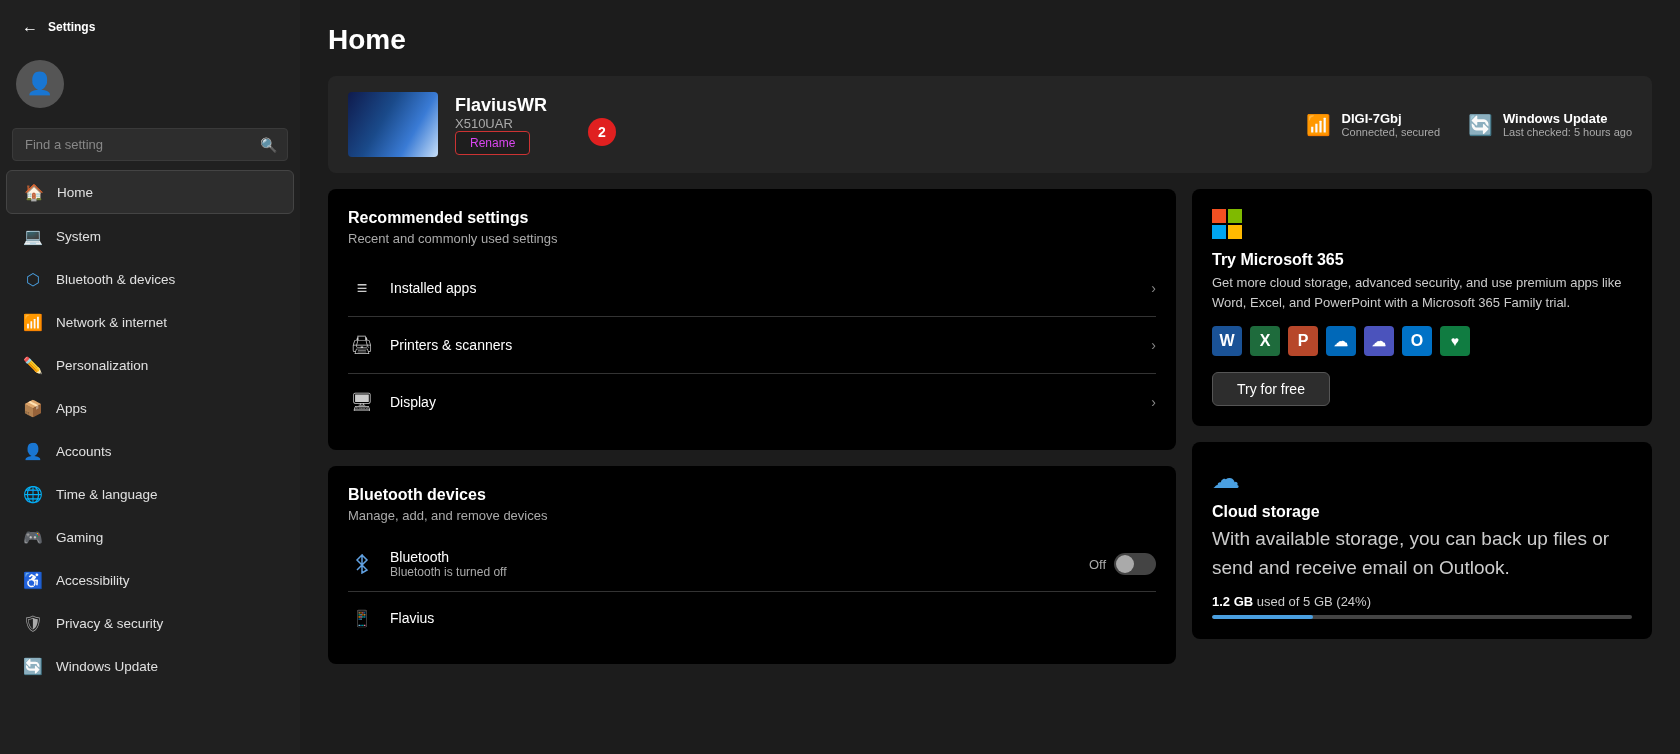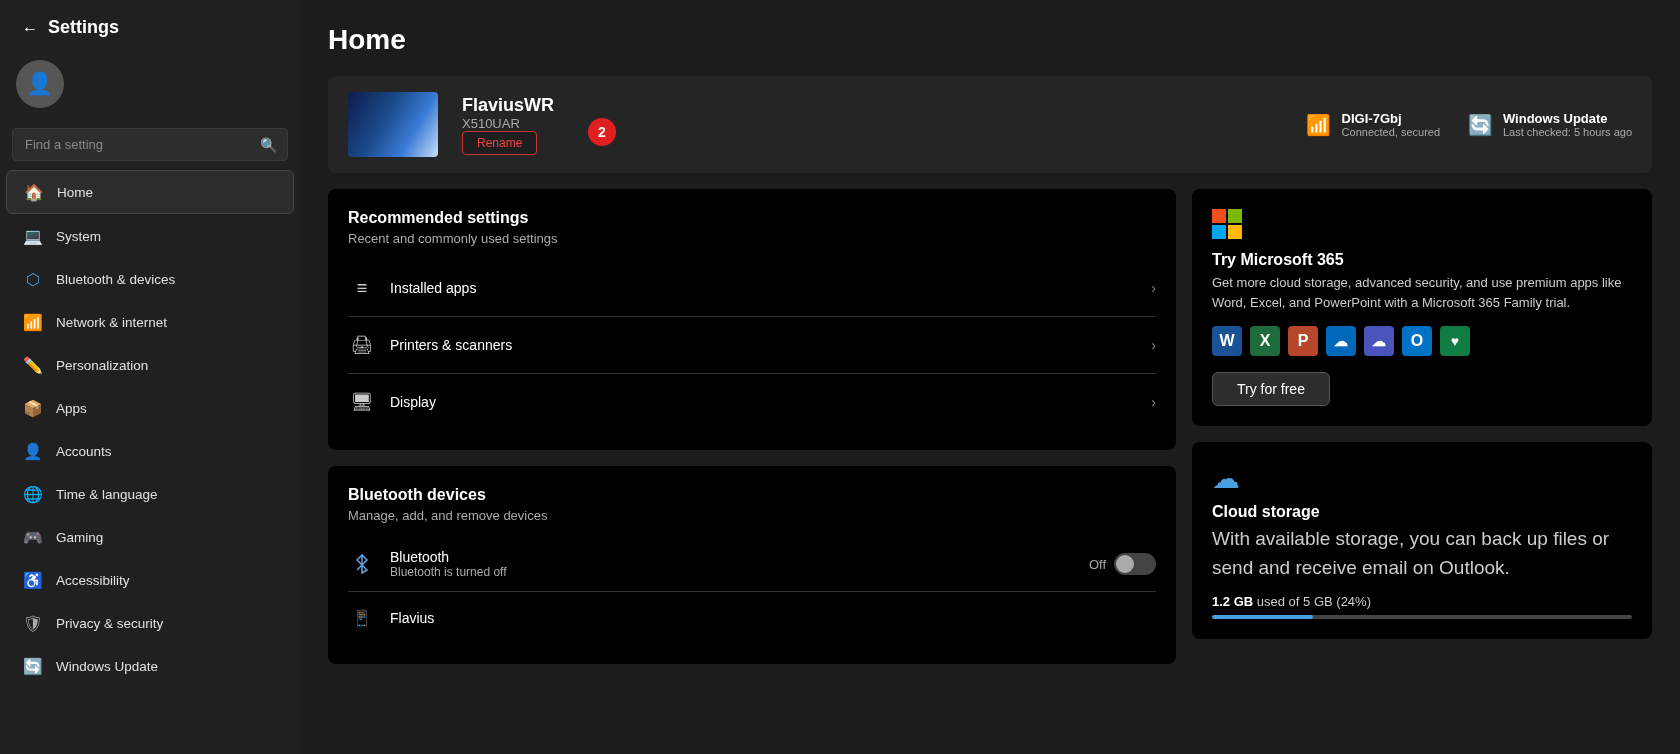--- a/index.html
+++ b/index.html
@@ -33,21 +33,21 @@
     .back-btn {
       background: none;
       border: none;
       color: #fff;
       cursor: pointer;
       font-size: 16px;
       padding: 4px 6px;
       border-radius: 4px;
     }
     .sidebar-title {
-      font-size: 18px;
+      font-size: 12px;
       font-weight: 600;
       color: #fff;
     }
     .profile-section {
       display: flex;
       align-items: center;
       gap: 12px;
       padding: 12px 16px 16px 16px;
     }
     .avatar {
@@ -135,21 +135,21 @@
       margin-bottom: 20px;
     }
 
     
     .device-header {
       background: #252525;
       border-radius: 8px;
       padding: 16px 20px;
       display: flex;
       align-items: center;
-      gap: 24px;
+      gap: 17px;
       margin-bottom: 16px;
     }
     .device-thumbnail {
       width: 90px;
       height: 65px;
       background: linear-gradient(135deg, #1a2a6c, #4a90d9, #ffffff 80%);
       border-radius: 4px;
       flex-shrink: 0;
       overflow: hidden;
       position: relative;
@@ -463,21 +463,21 @@
 
   <h1 class="page-title">Home</h1>
 
   <div class="device-header" style="position:relative;">
     <div class="device-thumbnail">
       <div class="device-thumbnail-inner"></div>
     </div>
     <div class="device-info">
       <div class="device-name">FlaviusWR</div>
       <div class="device-model">X510UAR</div>
-      <button class="rename-btn" style="border: 1px solid #cc3333; color:#ef4444; background:#1e1e1e;">Rename</button>
+      <button class="rename-btn" style="border: 1px solid #cc3333; color:#d946ef; background:#1e1e1e;">Rename</button>
     </div>
 
     <div class="callout" style="position:absolute; top: 42px; left: 260px;">
       <span>2</span>
     </div>
 
     <div class="device-status-items">
       <div class="status-item">
         <span class="status-icon">📶</span>
         <div>

